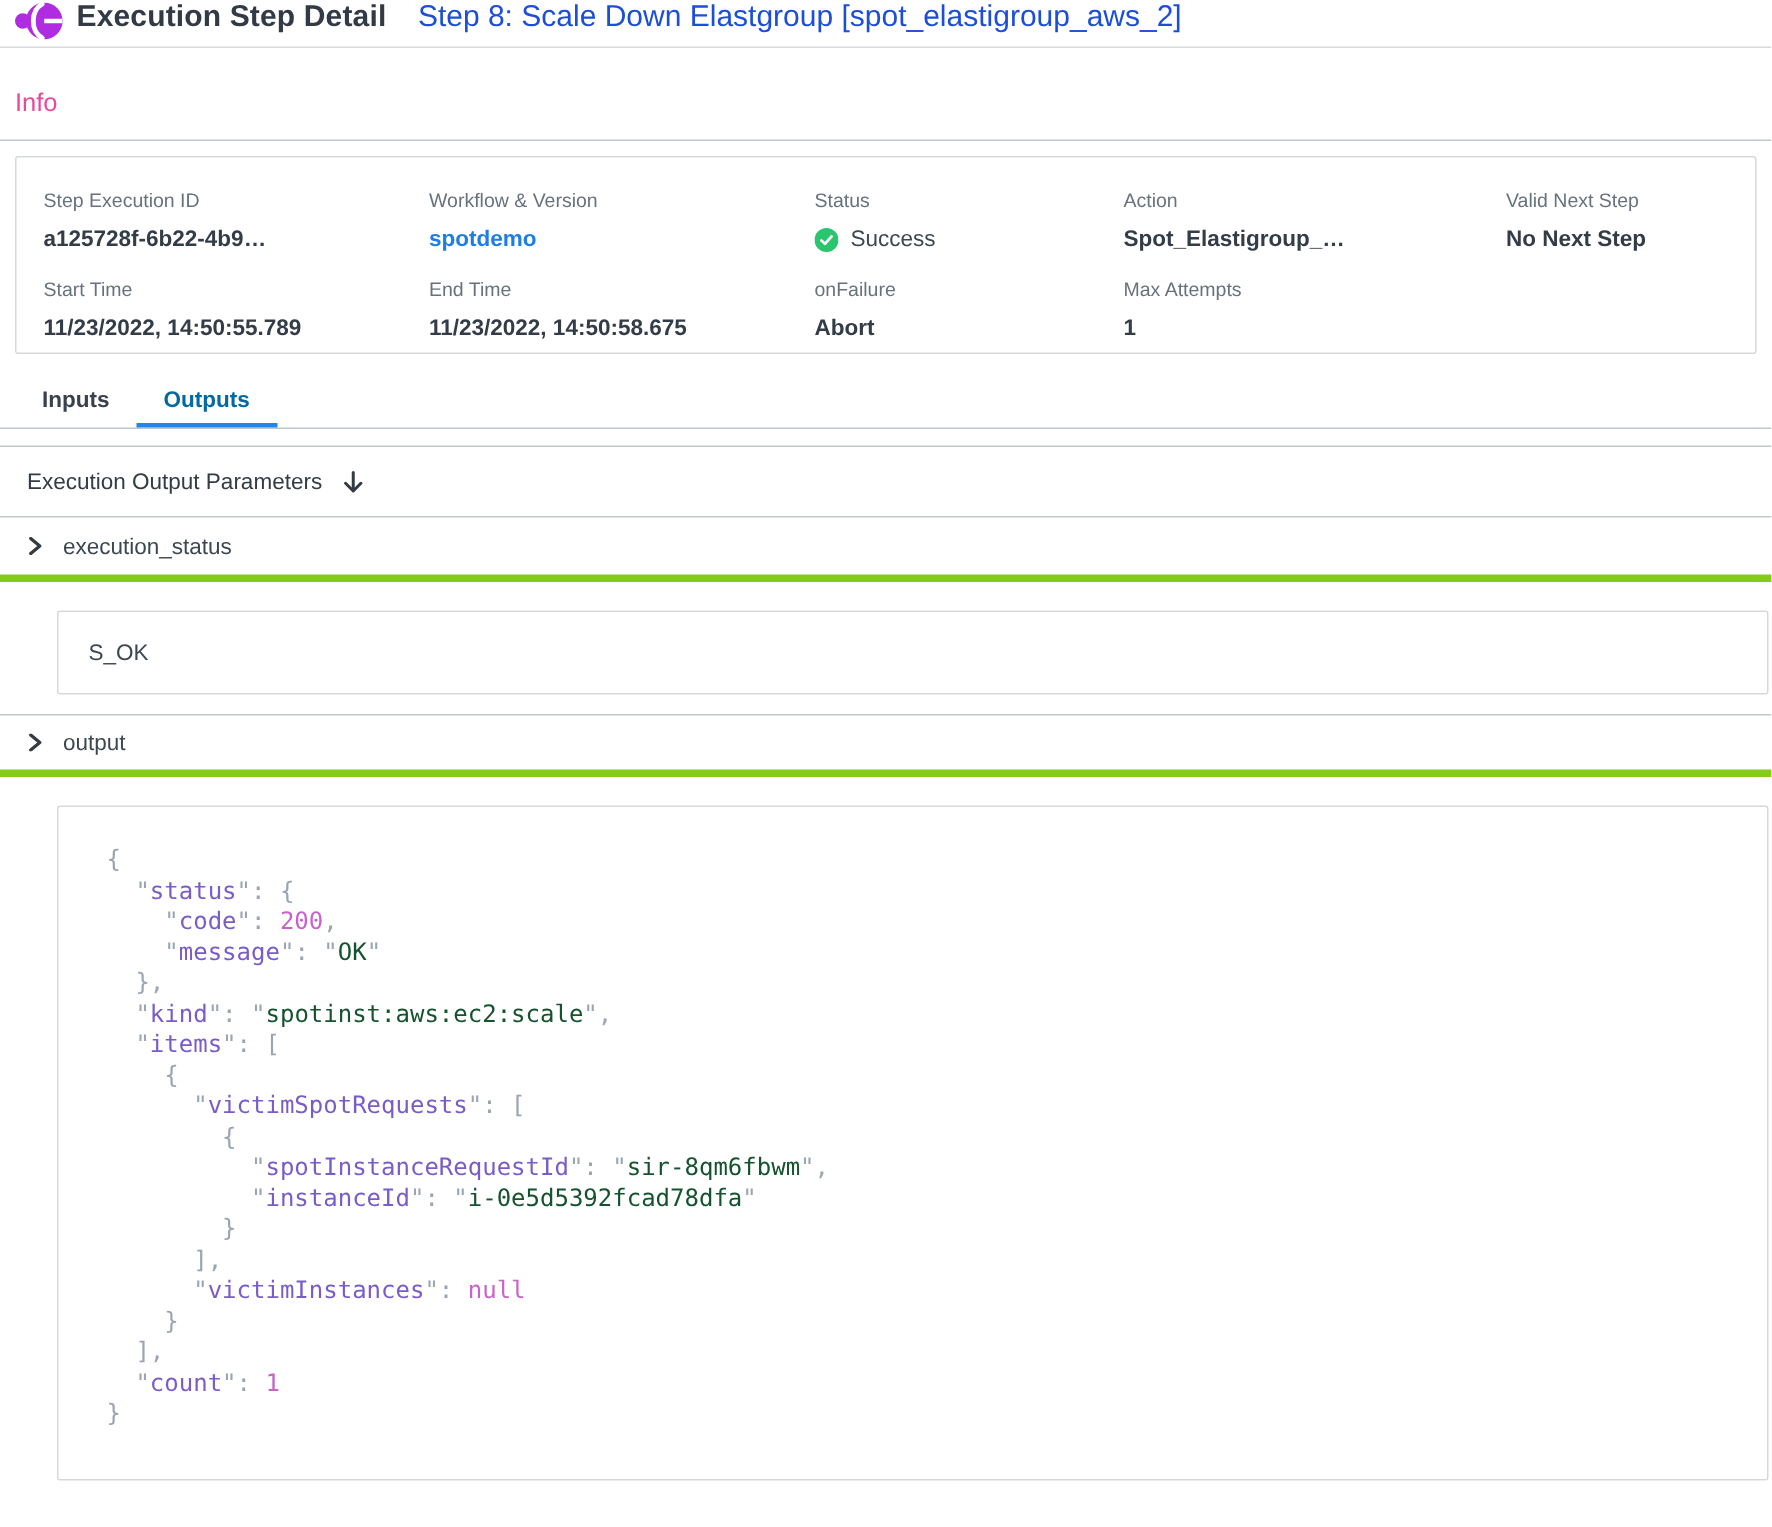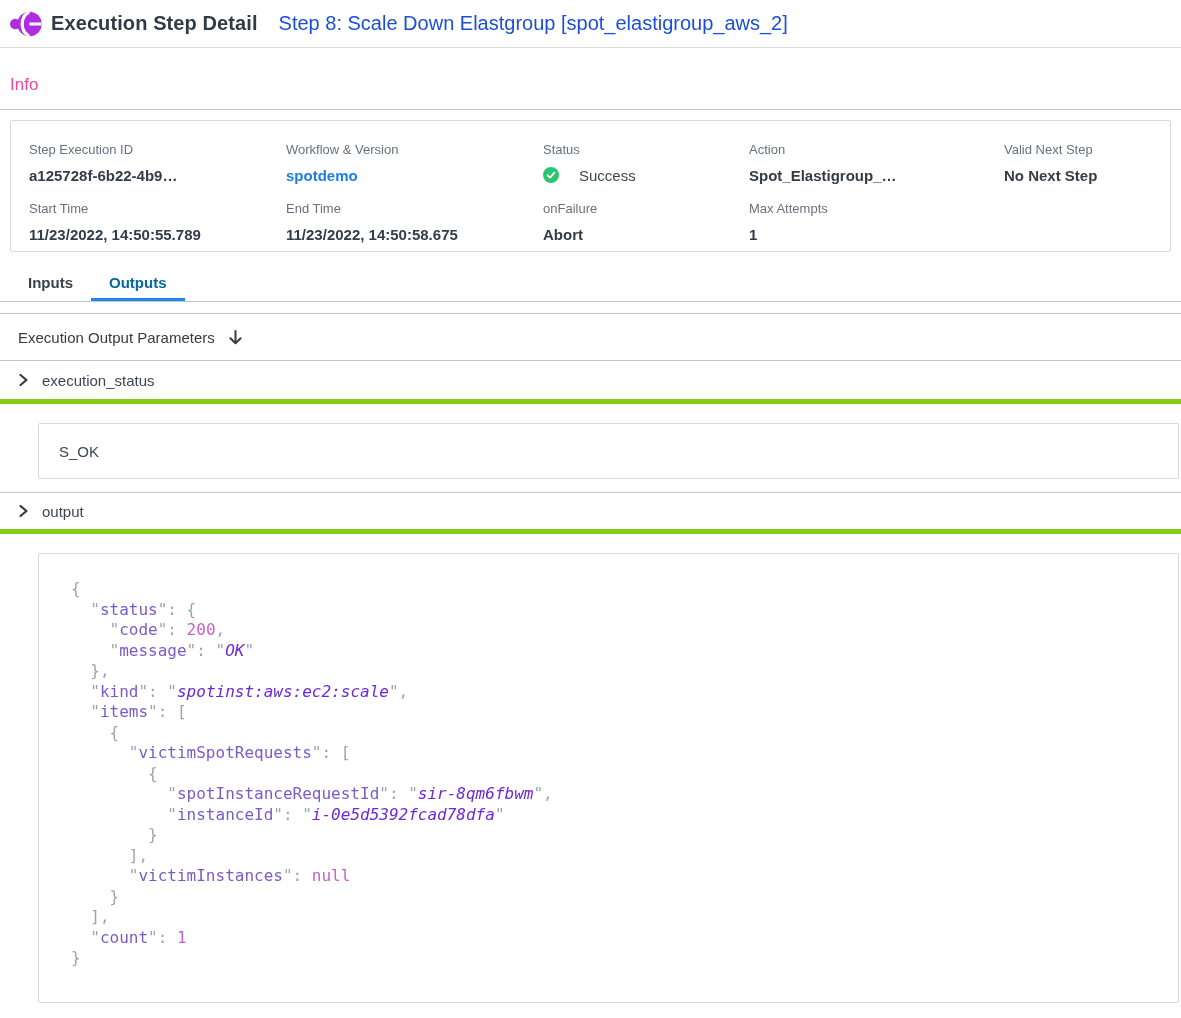--- a/index.html
+++ b/index.html
@@ -1,21 +1,21 @@
 <!DOCTYPE html>
 <html><head>
 <meta charset="utf-8">
 <style>
   * { box-sizing: border-box; margin: 0; padding: 0; }
   html, body { width: 1181px; height: 1018px; background: #fff; overflow: hidden; }
   body { font-family: "Liberation Sans", sans-serif; color: #333c47; }
 
   
   .app-header {
-    height: 48px; display: flex; align-items: center;
+    height: 32px; display: flex; 
     padding-left: 10px; border-bottom: 1px solid #d8dbde; background: #fff;
   }
   .logo { width: 32px; height: 28px; flex: 0 0 auto; margin-right: 9px; }
   .page-title { font-size: 20px; font-weight: 700; color: #323b45; letter-spacing: .1px; }
   .page-subtitle { font-size: 20px; font-weight: 400; color: #1d4ed8; margin-left: 21px; }
 
   
   .info-heading { padding: 27px 0 0 10px; font-size: 17px; font-weight: 500; color: #ec4899; }
   .divider { height: 0; border-bottom: 1px solid #c2c7cc; }
   .divider.under-info { margin-top: 14px; }
@@ -25,21 +25,21 @@
     margin: 10px 10px 0 10px; height: 132px;
     border: 1px solid #d5d9dc; border-radius: 2px; background: #fff;
     padding: 21px 0 0 18px;
     display: grid;
     grid-template-columns: 257px 257px 206px 255px 1fr;
     grid-auto-rows: 44px; row-gap: 15px;
   }
   .field-label { font-size: 13px; color: #67727e; margin-bottom: 10px; }
   .field-value { font-size: 15px; font-weight: 700; color: #333c47; }
   .field-value.link { color: #1d7fe3; cursor: pointer; }
-  .field-value.status { font-weight: 400; color: #3d4752; display: flex; align-items: flex-start; gap: 20px; }
+  .field-value.status { font-weight: 400; color: #3d4752; display: flex; align-items: flex-end; gap: 8px; }
 
   
   .tabbar { margin-top: 16px; border-bottom: 1px solid #c2c7cc; display: flex; padding-left: 10px; }
   .tab { padding: 6px 18px 7px 18px; font-size: 15px; font-weight: 600; color: #39424c;
          border-bottom: 3px solid transparent; cursor: pointer; }
   .tab.active { color: #0369a1; border-bottom-color: #2186eb; }
   .divider.after-tabs { margin-top: 11px; }
 
   
   .section-header {
@@ -63,21 +63,21 @@
   }
 
   .json-wrap { padding: 19px 2px 0 38px; }
   .json-box { height: 450px; border: 1px solid #d5d9dc; border-radius: 2px; padding: 25px 10px 0 32px; overflow: hidden; }
   .json-box pre {
     font-family: "DejaVu Sans Mono", monospace;
     font-size: 16px; line-height: 20.5px; color: #9aa5b1;
   }
   .j-punct { color: #9aa5b1; }
   .j-key   { color: #7a5cc8; }
-  .j-str   { color: #6d28d9; font-style: italic; }
+  .j-str   { color: #14532d; }
   .j-num   { color: #c763c9; }
 </style>
 </head>
 <body>
 
 <div class="app-header">
   <svg class="logo" viewBox="0 0 32 28">
     <circle cx="5.2" cy="14" r="5.2" fill="#b02ce0"></circle>
     <circle cx="19.5" cy="14" r="12.2" fill="#b02ce0"></circle>
     <path d="M18.2 2.6 C 10.2 7.2, 10.2 20.8, 18.2 25.4" stroke="#ffffff" stroke-width="3.2" fill="none" stroke-linecap="round"></path>

